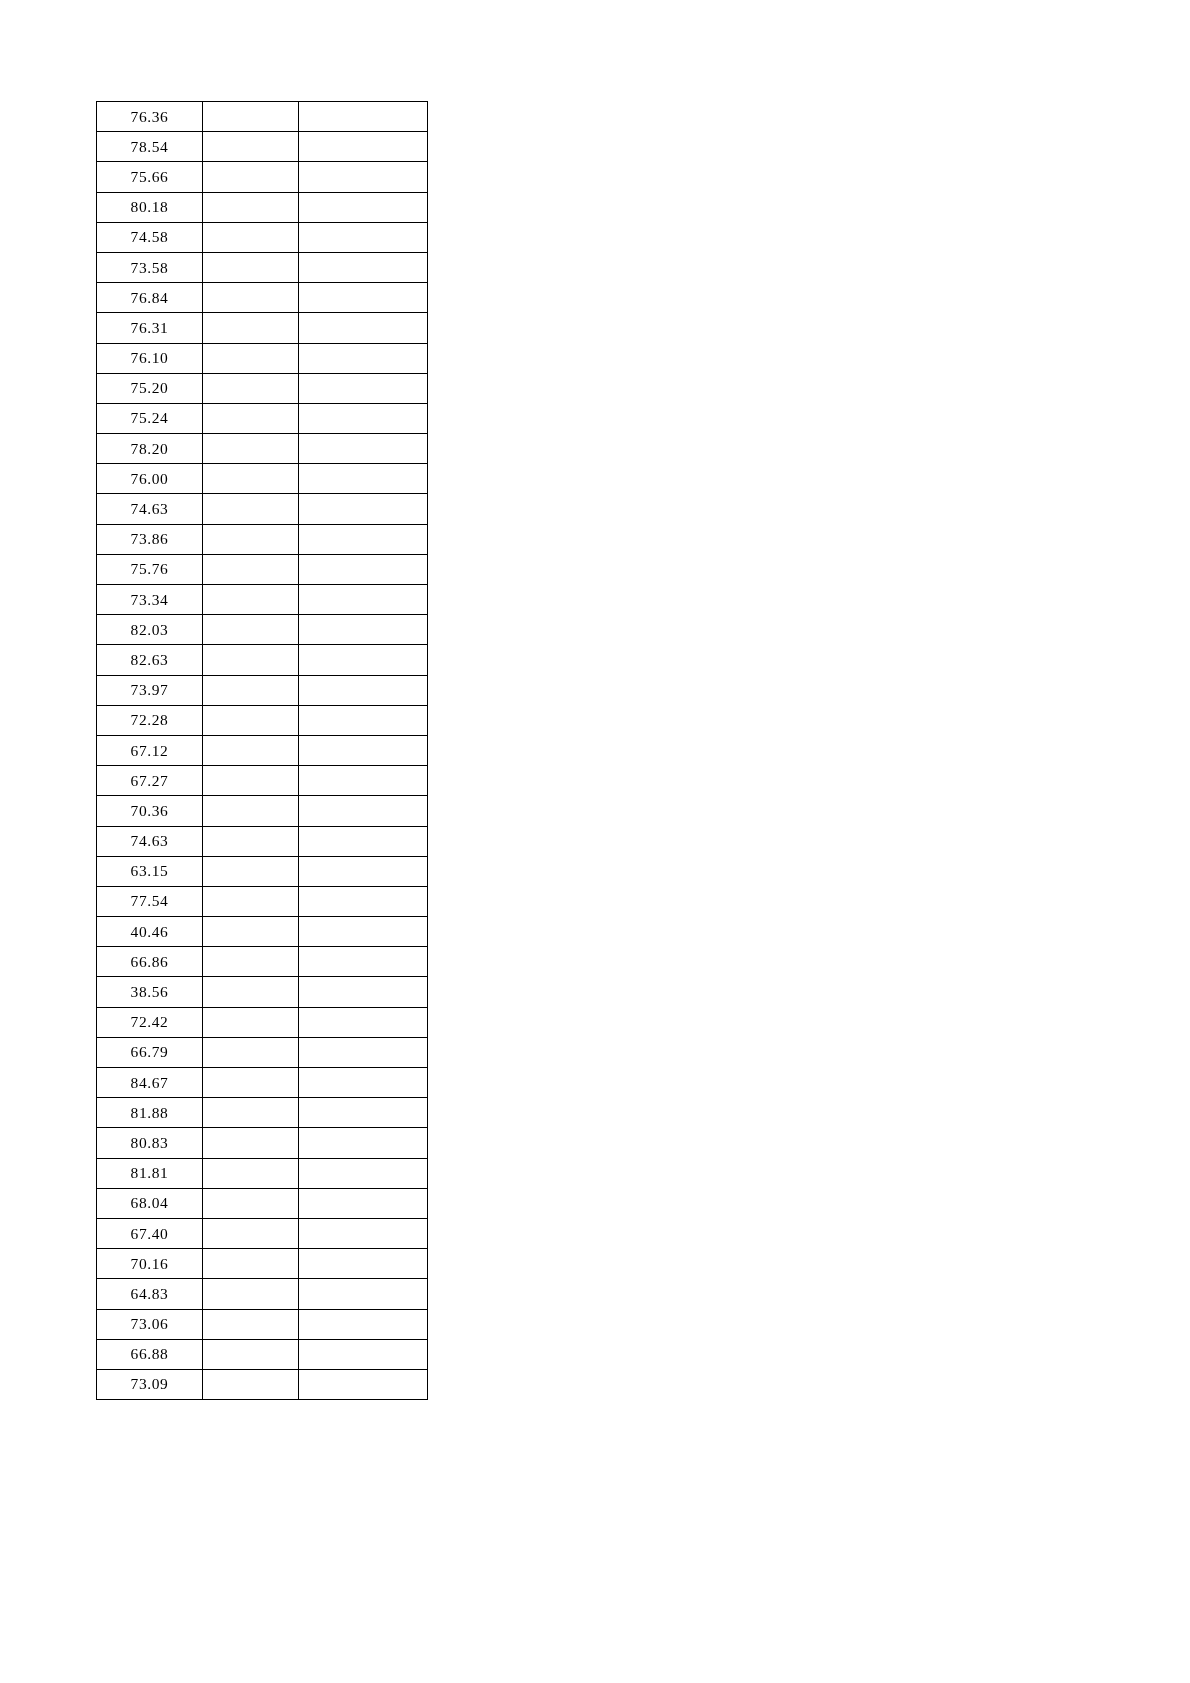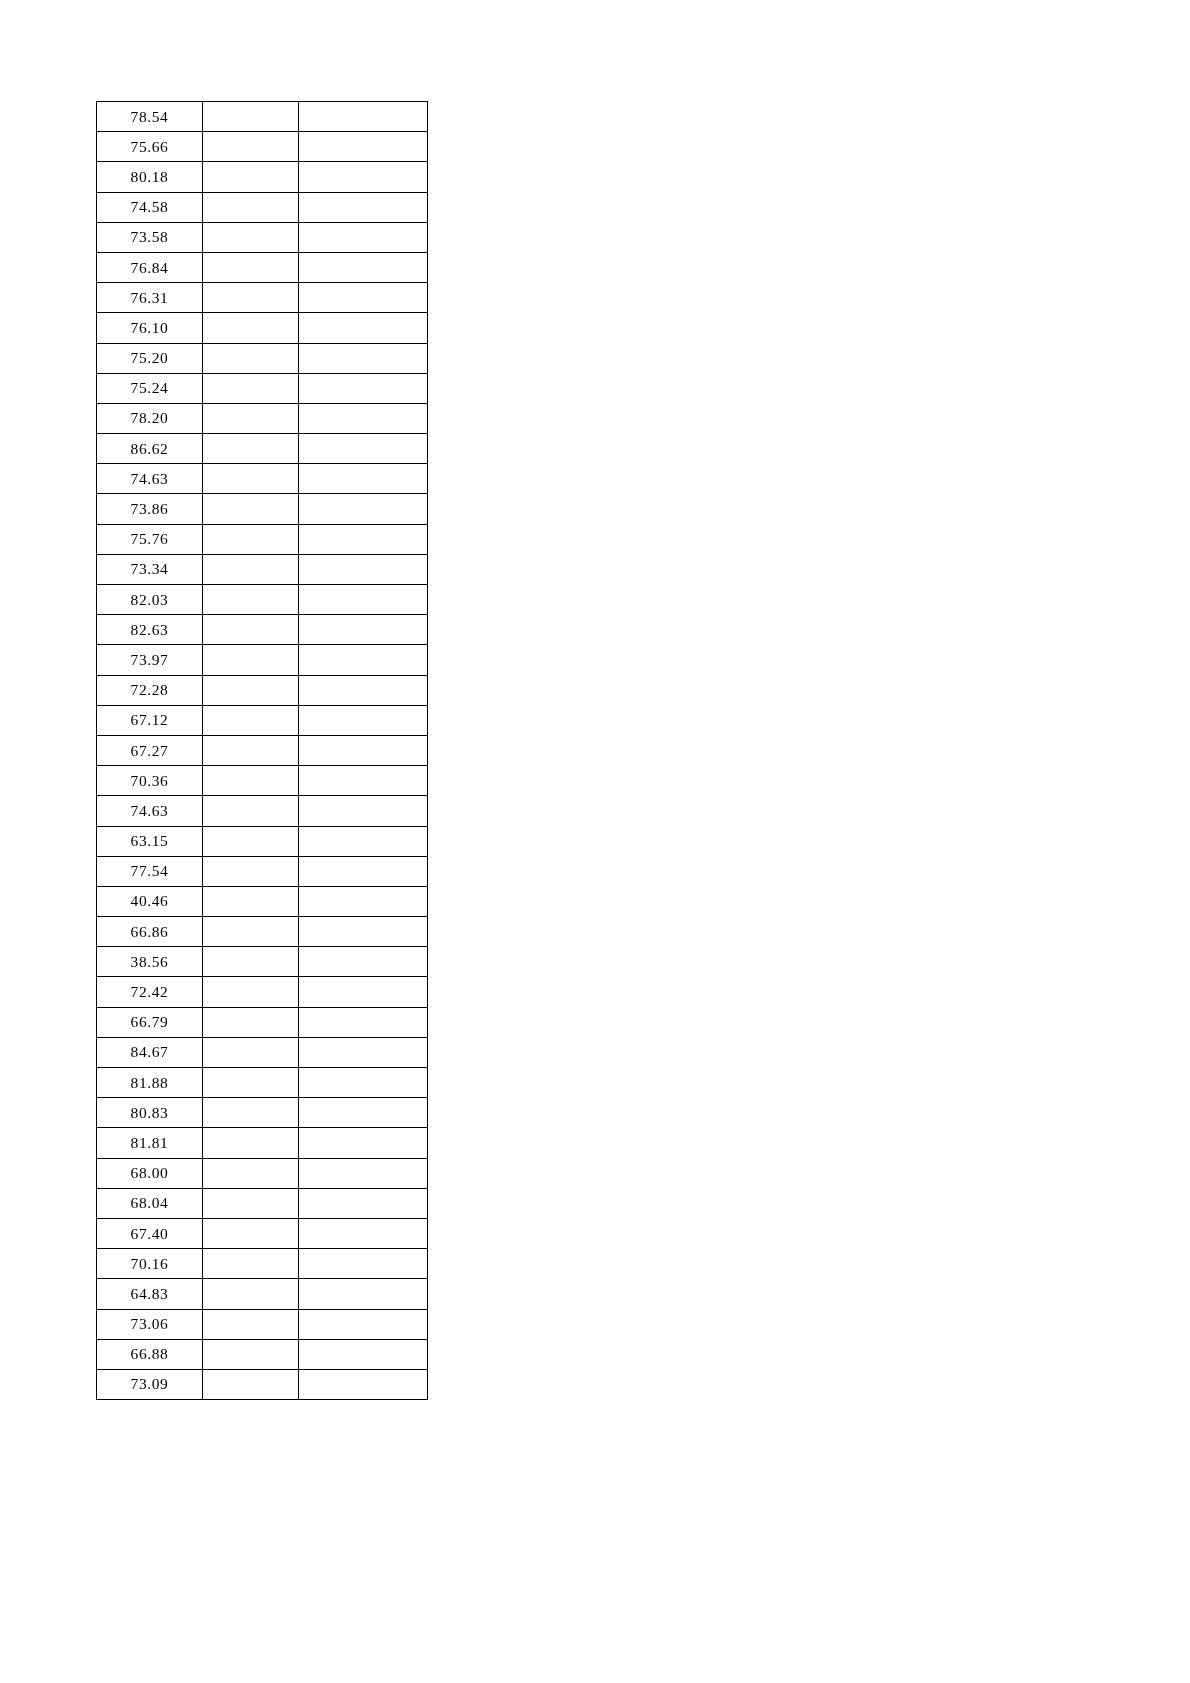--- a/index.html
+++ b/index.html
@@ -50,20 +50,25 @@
   }
 </style>
 </head>
 <body>
 
 <div class="page">
   <div class="table-wrap">
     <table class="data-table">
       <tbody id="table-body">
           <tr>
+            <td class="col-value">76.36</td>
+            <td class="col-blank-a"></td>
+            <td class="col-blank-b"></td>
+          </tr>
+          <tr>
             <td class="col-value">78.54</td>
             <td class="col-blank-a"></td>
             <td class="col-blank-b"></td>
           </tr>
           <tr>
             <td class="col-value">75.66</td>
             <td class="col-blank-a"></td>
             <td class="col-blank-b"></td>
           </tr>
           <tr>
@@ -105,21 +110,21 @@
             <td class="col-value">75.24</td>
             <td class="col-blank-a"></td>
             <td class="col-blank-b"></td>
           </tr>
           <tr>
             <td class="col-value">78.20</td>
             <td class="col-blank-a"></td>
             <td class="col-blank-b"></td>
           </tr>
           <tr>
-            <td class="col-value">86.62</td>
+            <td class="col-value">76.00</td>
             <td class="col-blank-a"></td>
             <td class="col-blank-b"></td>
           </tr>
           <tr>
             <td class="col-value">74.63</td>
             <td class="col-blank-a"></td>
             <td class="col-blank-b"></td>
           </tr>
           <tr>
             <td class="col-value">73.86</td>
@@ -221,25 +226,20 @@
             <td class="col-blank-a"></td>
             <td class="col-blank-b"></td>
           </tr>
           <tr>
             <td class="col-value">80.83</td>
             <td class="col-blank-a"></td>
             <td class="col-blank-b"></td>
           </tr>
           <tr>
             <td class="col-value">81.81</td>
-            <td class="col-blank-a"></td>
-            <td class="col-blank-b"></td>
-          </tr>
-          <tr>
-            <td class="col-value">68.00</td>
             <td class="col-blank-a"></td>
             <td class="col-blank-b"></td>
           </tr>
           <tr>
             <td class="col-value">68.04</td>
             <td class="col-blank-a"></td>
             <td class="col-blank-b"></td>
           </tr>
           <tr>
             <td class="col-value">67.40</td>

